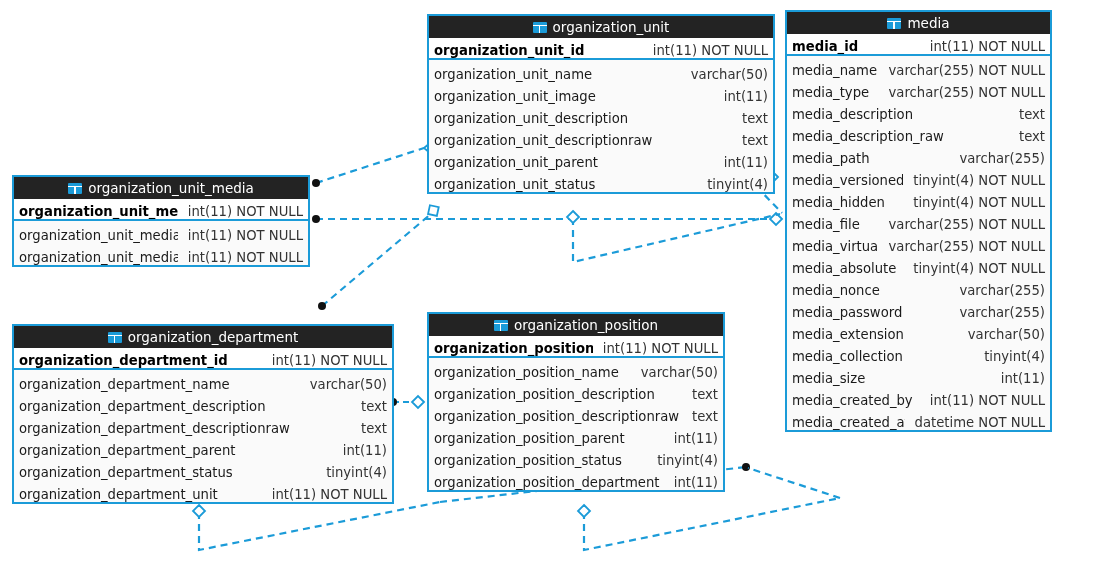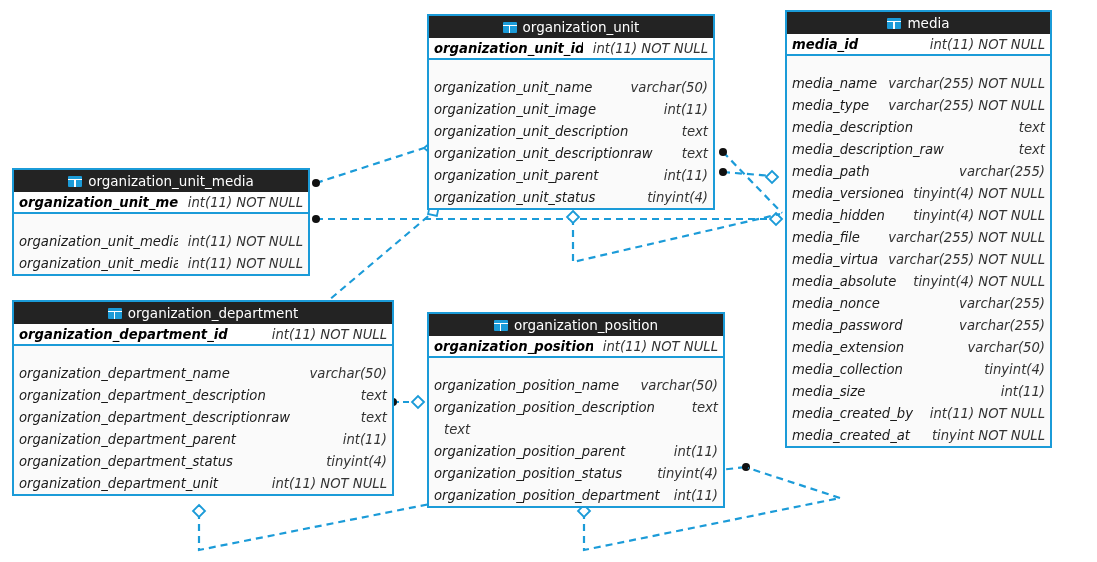--- a/index.html
+++ b/index.html
@@ -40,33 +40,32 @@
   }
   .tbl-icon::after{
     content:"";position:absolute;top:3px;bottom:0;left:6px;width:1.5px;background:#fff;
   }
   .pk-row{
     border-bottom:2px solid #1b9bd8;
     background:#ffffff;
   }
   .row{
     display:flex;
-    align-items:center;
+    align-items:flex-end;
     height:22px;
-    padding:10px 5px;
+    padding:0 5px;
     box-sizing:border-box;
     font-size:13.2px;
     color:#1a1a1a;
     white-space:nowrap;
-    font-style:italic;
   }
   .row .col-name{flex:1 1 auto;overflow:hidden;text-overflow:clip;}
   .row .col-type{flex:0 0 auto;padding-left:10px;color:#333;}
   .pk-row .col-name{font-weight:bold;color:#000;}
-  .body-rows{background:#fafafa;margin-top:16px;}
+  .body-rows{background:#fafafa;}
   .body-rows .row:nth-child(n){background:#fafafa;}
 </style>
 </head>
 <body>
 
 <div id="canvas">
 
   <svg id="links" viewBox="0 0 1097 562">
 
     <g>
@@ -117,21 +116,21 @@
     </g>
 
     <g>
       <path d="M584,512 L584,550 L840,498" stroke="#1b9bd8" stroke-width="2.2" fill="none" stroke-dasharray="7,5"></path>
       <path d="M840,498 L748,468" stroke="#1b9bd8" stroke-width="2.2" fill="none" stroke-dasharray="7,5"></path>
       <path d="M584,505 l6,6 -6,6 -6,-6 z" fill="#ffffff" stroke="#1b9bd8" stroke-width="1.8"></path>
     </g>
   </svg>
 
   <div id="tables-layer">
-      <div class="table-box" style="left: 427px; top: 14px; width: 288px;">
+      <div class="table-box" style="left: 427px; top: 14px; width: 348px;">
         <div class="tbl-header">
           <span class="tbl-icon"></span>
           <span>organization_unit</span>
         </div>
         <div class="row pk-row">
           <span class="col-name">organization_unit_id</span>
           <span class="col-type">int(11) NOT NULL</span>
         </div>
         <div class="body-rows">
           <div class="row">
@@ -229,45 +228,45 @@
           <div class="row">
             <span class="col-name">media_size</span>
             <span class="col-type">int(11)</span>
           </div>
           <div class="row">
             <span class="col-name">media_created_by</span>
             <span class="col-type">int(11) NOT NULL</span>
           </div>
           <div class="row">
             <span class="col-name">media_created_at</span>
-            <span class="col-type">tinyint NOT NULL</span>
-          </div>
-        </div>
-      </div>
-      <div class="table-box" style="left: 12px; top: 168px; width: 298px;">
+            <span class="col-type">datetime NOT NULL</span>
+          </div>
+        </div>
+      </div>
+      <div class="table-box" style="left: 12px; top: 175px; width: 298px;">
         <div class="tbl-header">
           <span class="tbl-icon"></span>
           <span>organization_unit_media</span>
         </div>
         <div class="row pk-row">
           <span class="col-name">organization_unit_media_id</span>
           <span class="col-type">int(11) NOT NULL</span>
         </div>
         <div class="body-rows">
           <div class="row">
             <span class="col-name">organization_unit_media_src</span>
             <span class="col-type">int(11) NOT NULL</span>
           </div>
           <div class="row">
             <span class="col-name">organization_unit_media_dst</span>
             <span class="col-type">int(11) NOT NULL</span>
           </div>
         </div>
       </div>
-      <div class="table-box" style="left: 12px; top: 300px; width: 382px;">
+      <div class="table-box" style="left: 12px; top: 324px; width: 382px;">
         <div class="tbl-header">
           <span class="tbl-icon"></span>
           <span>organization_department</span>
         </div>
         <div class="row pk-row">
           <span class="col-name">organization_department_id</span>
           <span class="col-type">int(11) NOT NULL</span>
         </div>
         <div class="body-rows">
           <div class="row">
@@ -308,20 +307,21 @@
         <div class="body-rows">
           <div class="row">
             <span class="col-name">organization_position_name</span>
             <span class="col-type">varchar(50)</span>
           </div>
           <div class="row">
             <span class="col-name">organization_position_description</span>
             <span class="col-type">text</span>
           </div>
           <div class="row">
+            <span class="col-name">organization_position_descriptionraw</span>
             <span class="col-type">text</span>
           </div>
           <div class="row">
             <span class="col-name">organization_position_parent</span>
             <span class="col-type">int(11)</span>
           </div>
           <div class="row">
             <span class="col-name">organization_position_status</span>
             <span class="col-type">tinyint(4)</span>
           </div>

